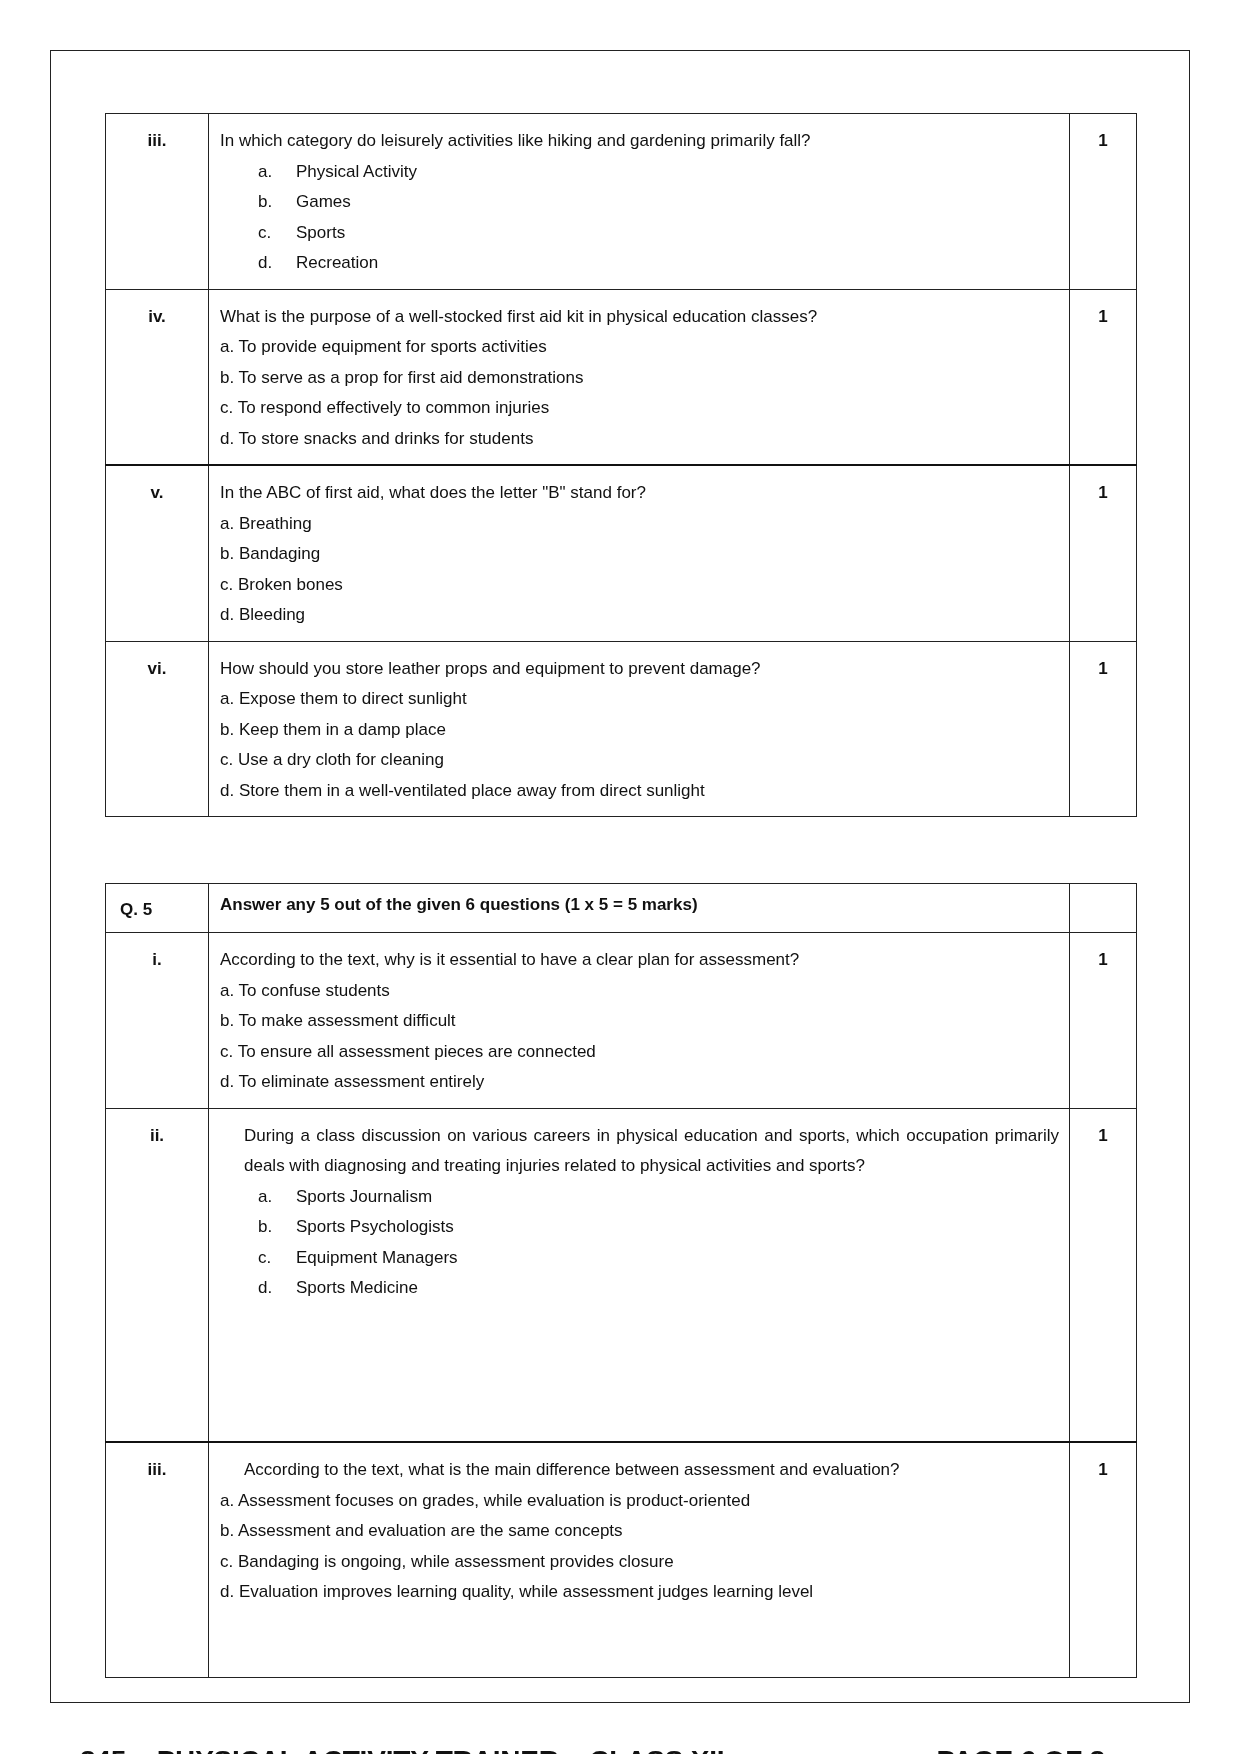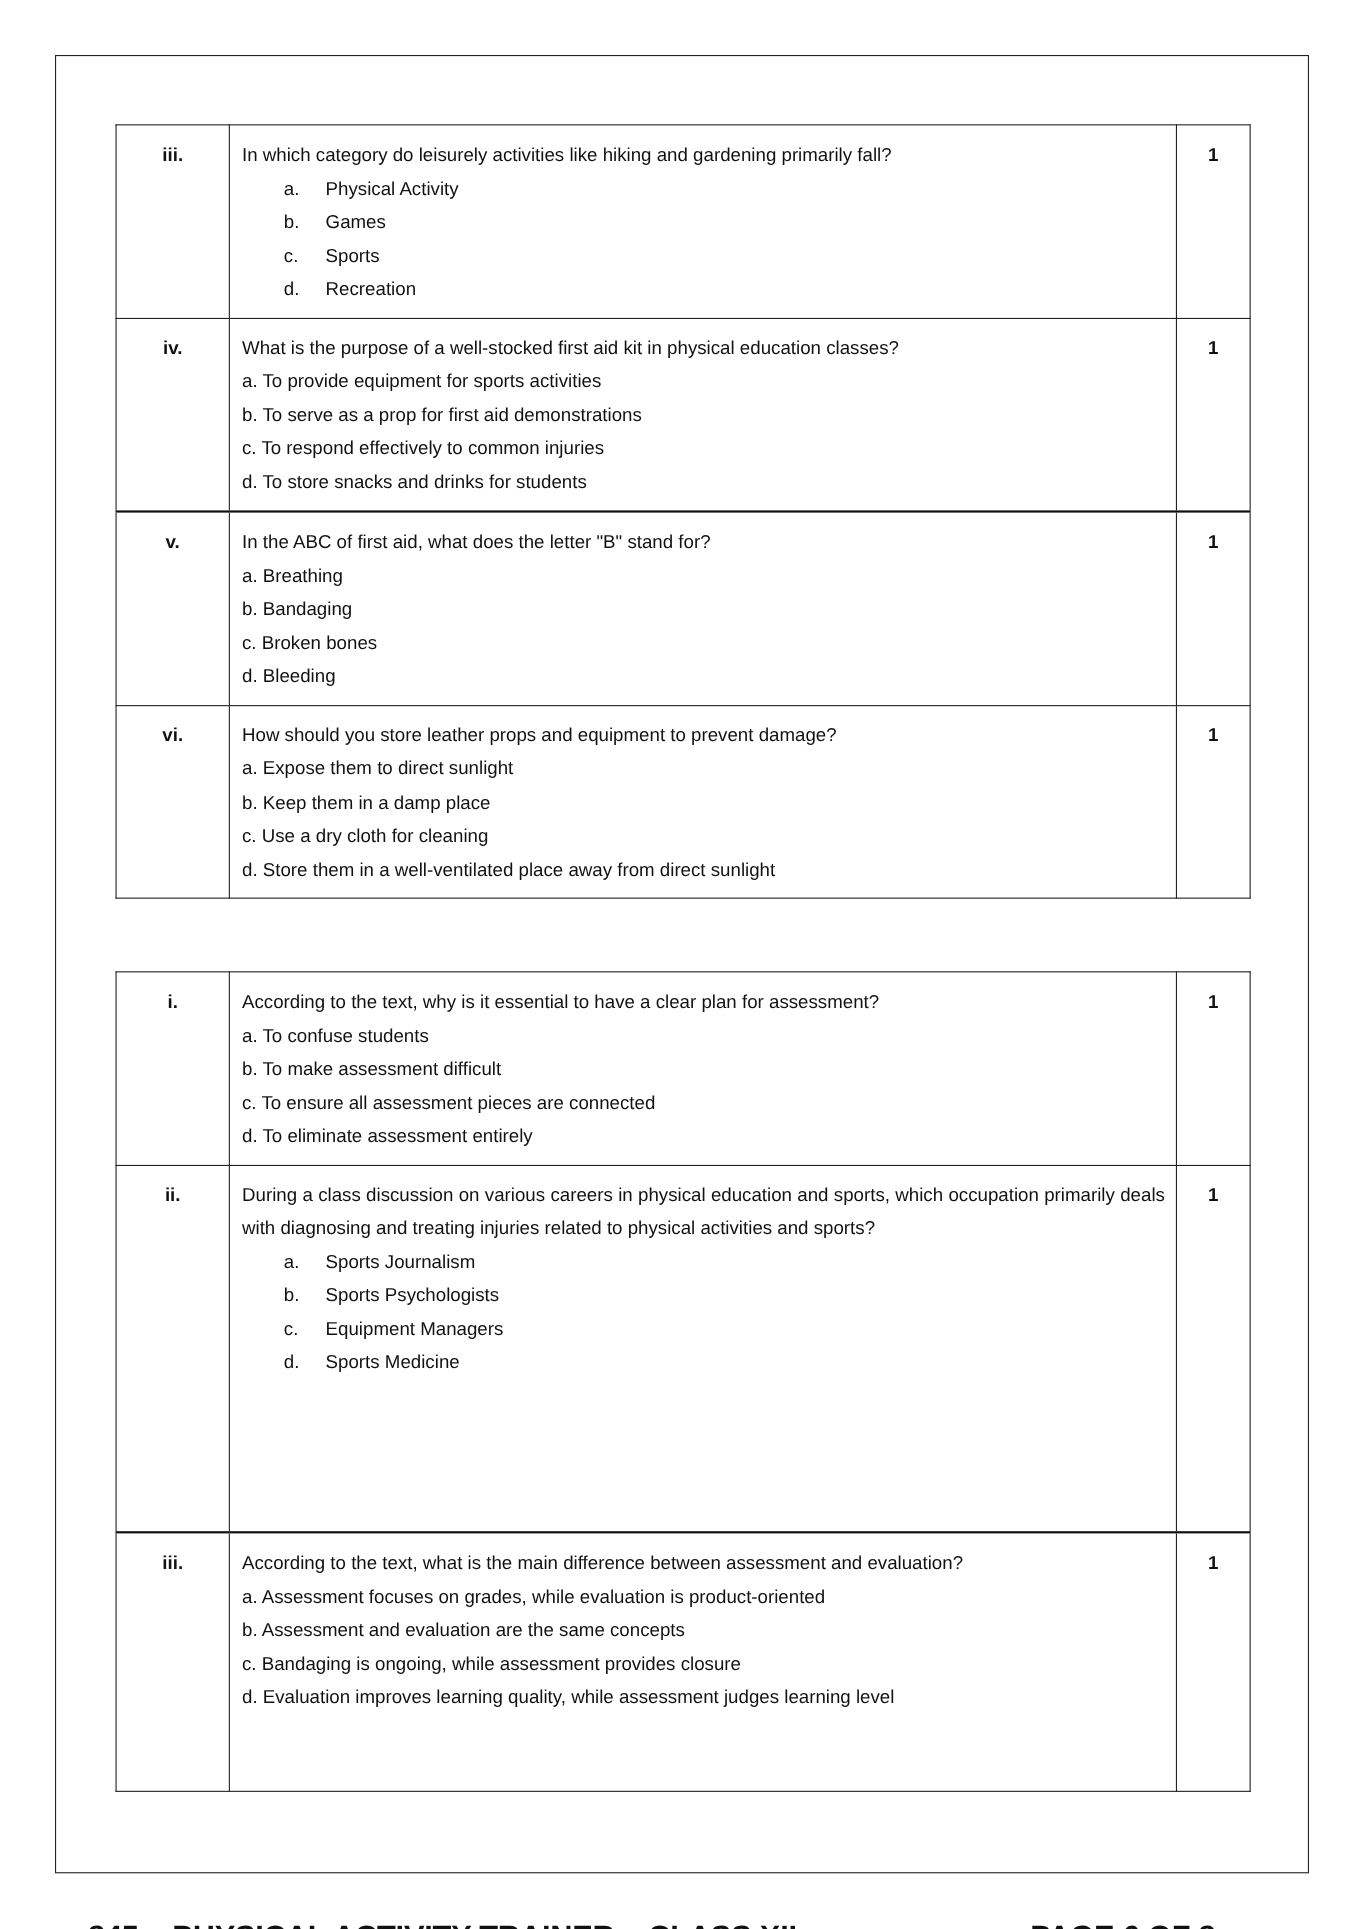--- a/index.html
+++ b/index.html
@@ -7,21 +7,21 @@
          font-family: "Liberation Sans", "DejaVu Sans", sans-serif; color: #111; }
   .page-border { position: absolute; left: 50px; top: 50px; width: 1140px; height: 1653px;
                  border: 1.5px solid #222; box-sizing: border-box; }
   table.q { position: absolute; left: 105px; width: 1031px; border-collapse: collapse; table-layout: fixed; }
   table.q td { border: 1.5px solid #222; vertical-align: top; padding: 0; font-size: 17px; line-height: 30.5px; }
   td.num { width: 102px; text-align: center; font-weight: bold; padding-top: 12px !important; }
   td.body { padding: 12px 10px 10px 11px !important; }
   td.marks { width: 66px; text-align: center; font-weight: bold; padding-top: 12px !important; }
   .opt-indented { padding-left: 38px; display: flex; }
   .opt-indented .lbl { width: 38px; display: inline-block; }
-  .justify { text-align: justify; }
+  .justify { text-align: justify; margin-left: 24px; }
   tr.thick-top td { border-top: 2.5px solid #111; }
   td.hdr-num { text-align: left; padding-left: 14px !important; font-size: 20px; }
   .footer { position: absolute; top: 1745px; font-weight: bold; font-size: 28px; letter-spacing: -0.2px; text-decoration: underline; }
 </style>
 </head>
 <body>
 
 <div class="page-border"></div>
 
 <table class="q" style="top:113px;">
@@ -90,20 +90,25 @@
 </tbody>
   </table>
 
 <table class="q" style="top:883px;">
   <colgroup>
       <col style="width:103px">
       <col style="width:861px">
       <col style="width:67px">
     </colgroup>
   <tbody>
+      <tr style="height:49px">
+    <td class="num hdr-num" style="padding-top:11px !important;">Q. 5</td>
+    <td class="body" style="font-weight:bold; padding-top:6px !important;">Answer any 5 out of the given 6 questions (1 x 5 = 5 marks)</td>
+    <td class="marks"></td>
+  </tr>
   <tr style="height:175px">
     <td class="num">i.</td>
     <td class="body">
       <div>According to the text, why is it essential to have a clear plan for assessment?</div>
       <div>a. To confuse students</div>
       <div>b. To make assessment difficult</div>
       <div>c. To ensure all assessment pieces are connected</div>
       <div>d. To eliminate assessment entirely</div>
     </td>
     <td class="marks">1</td>

